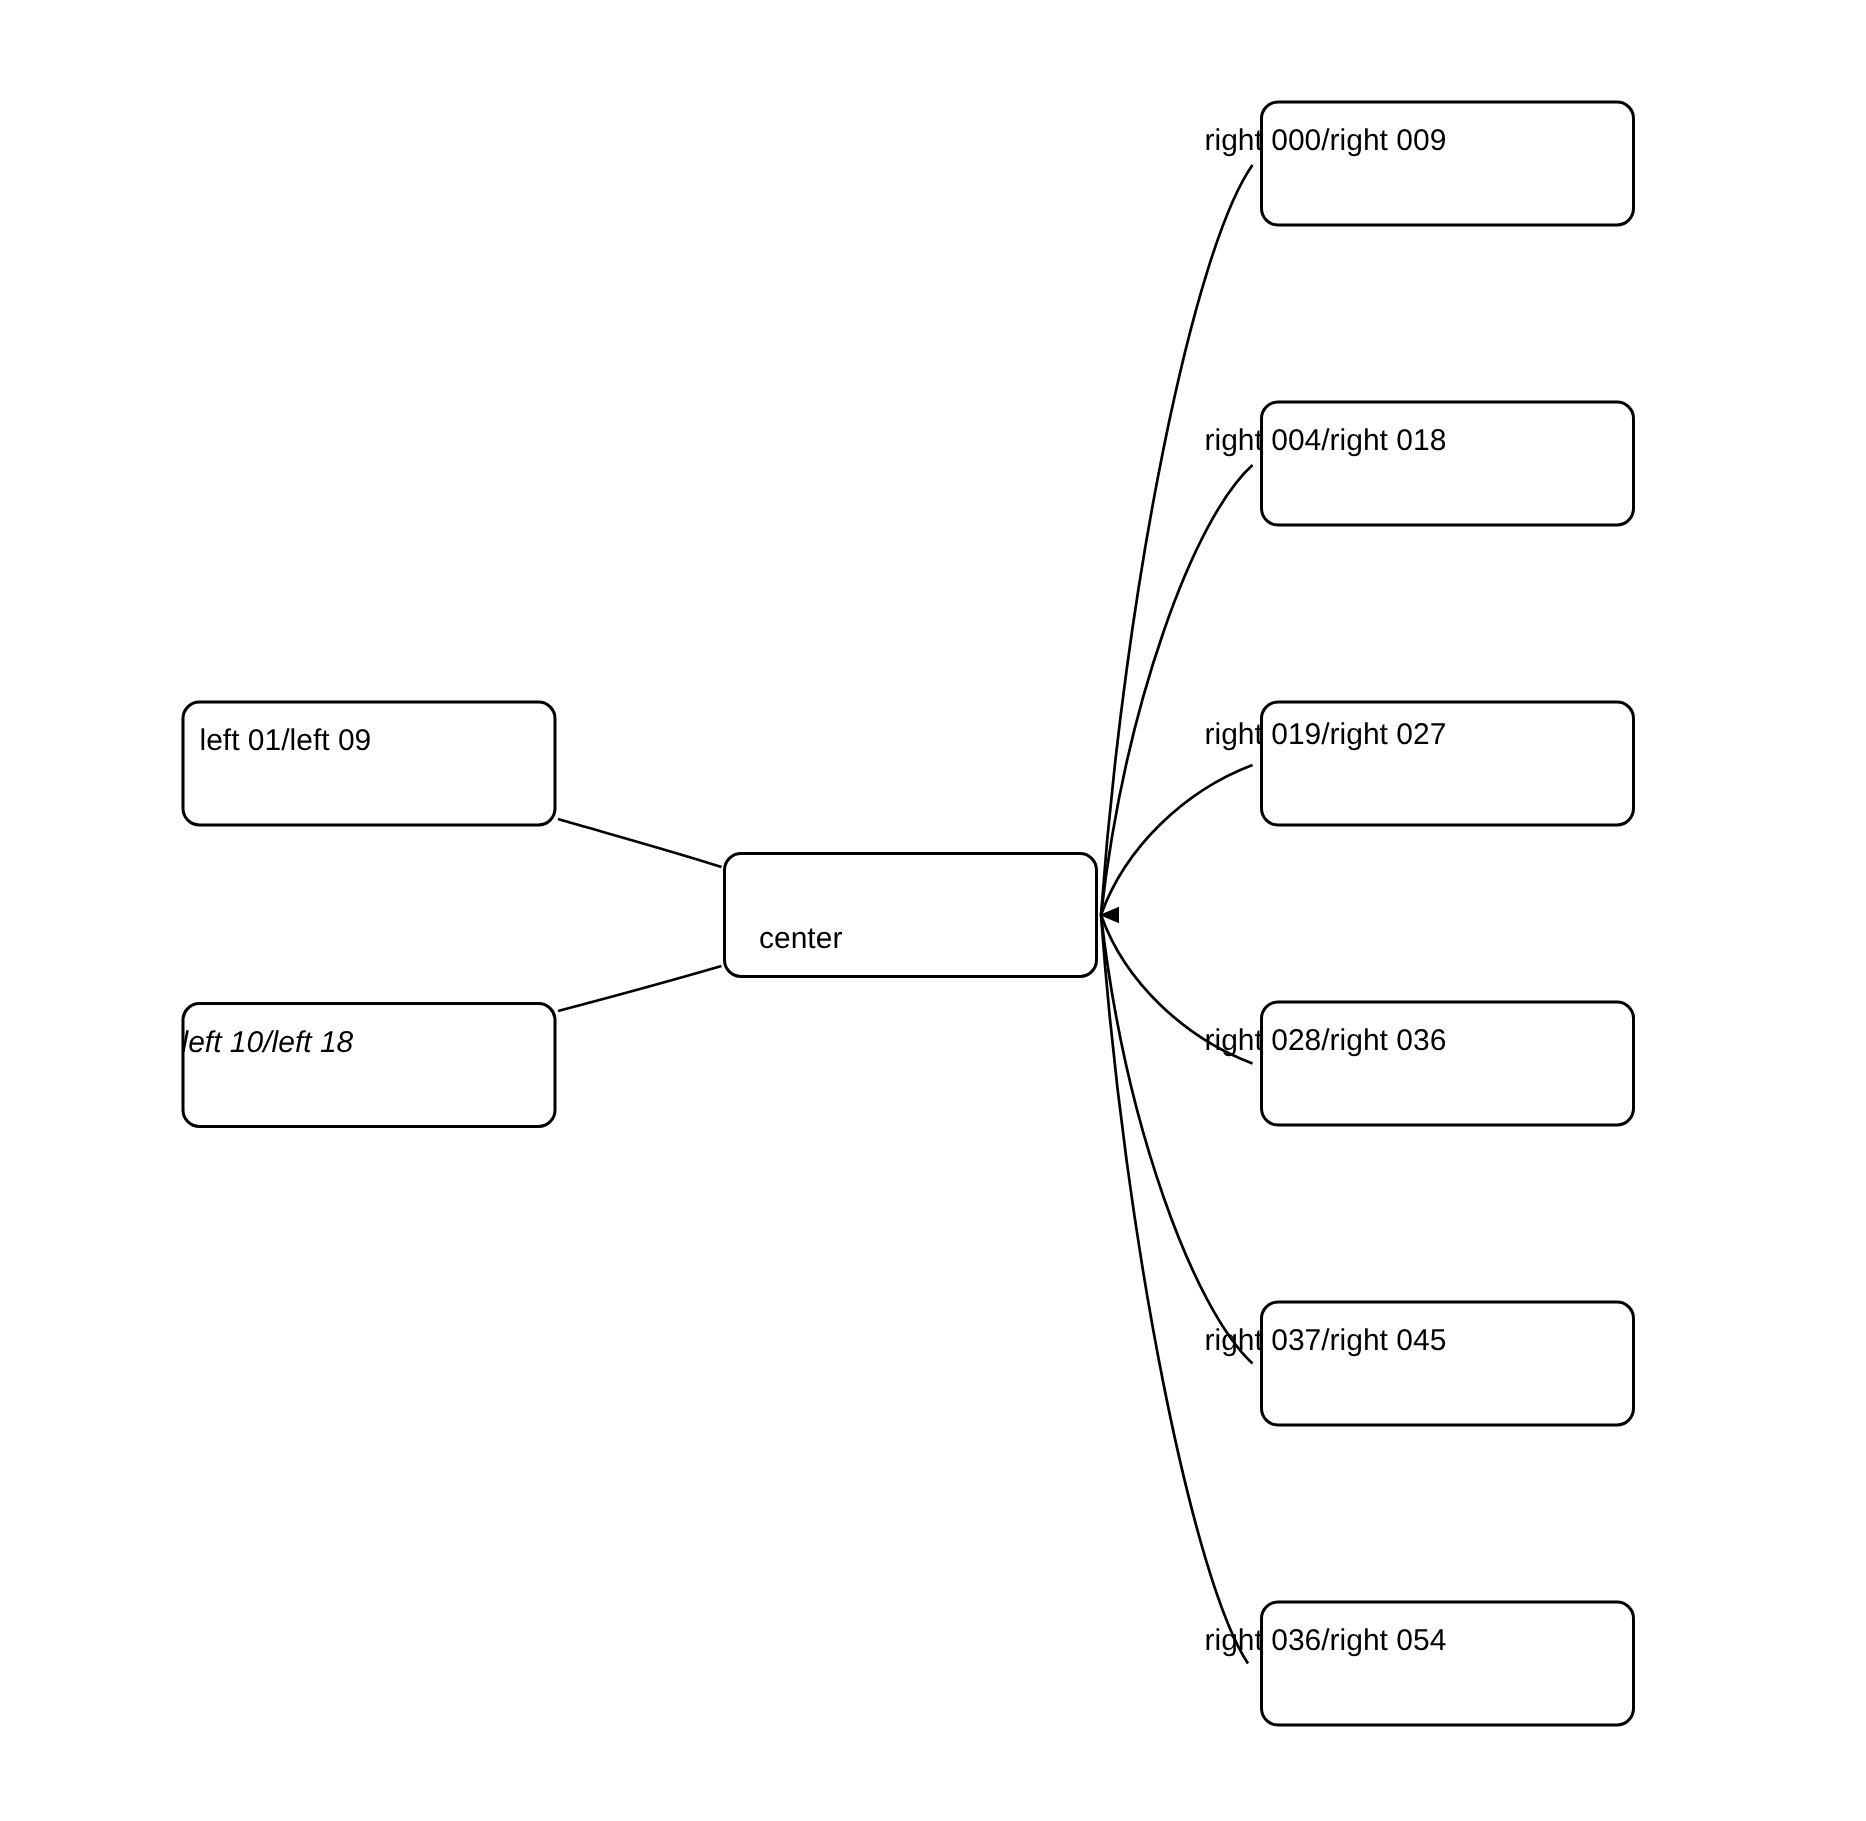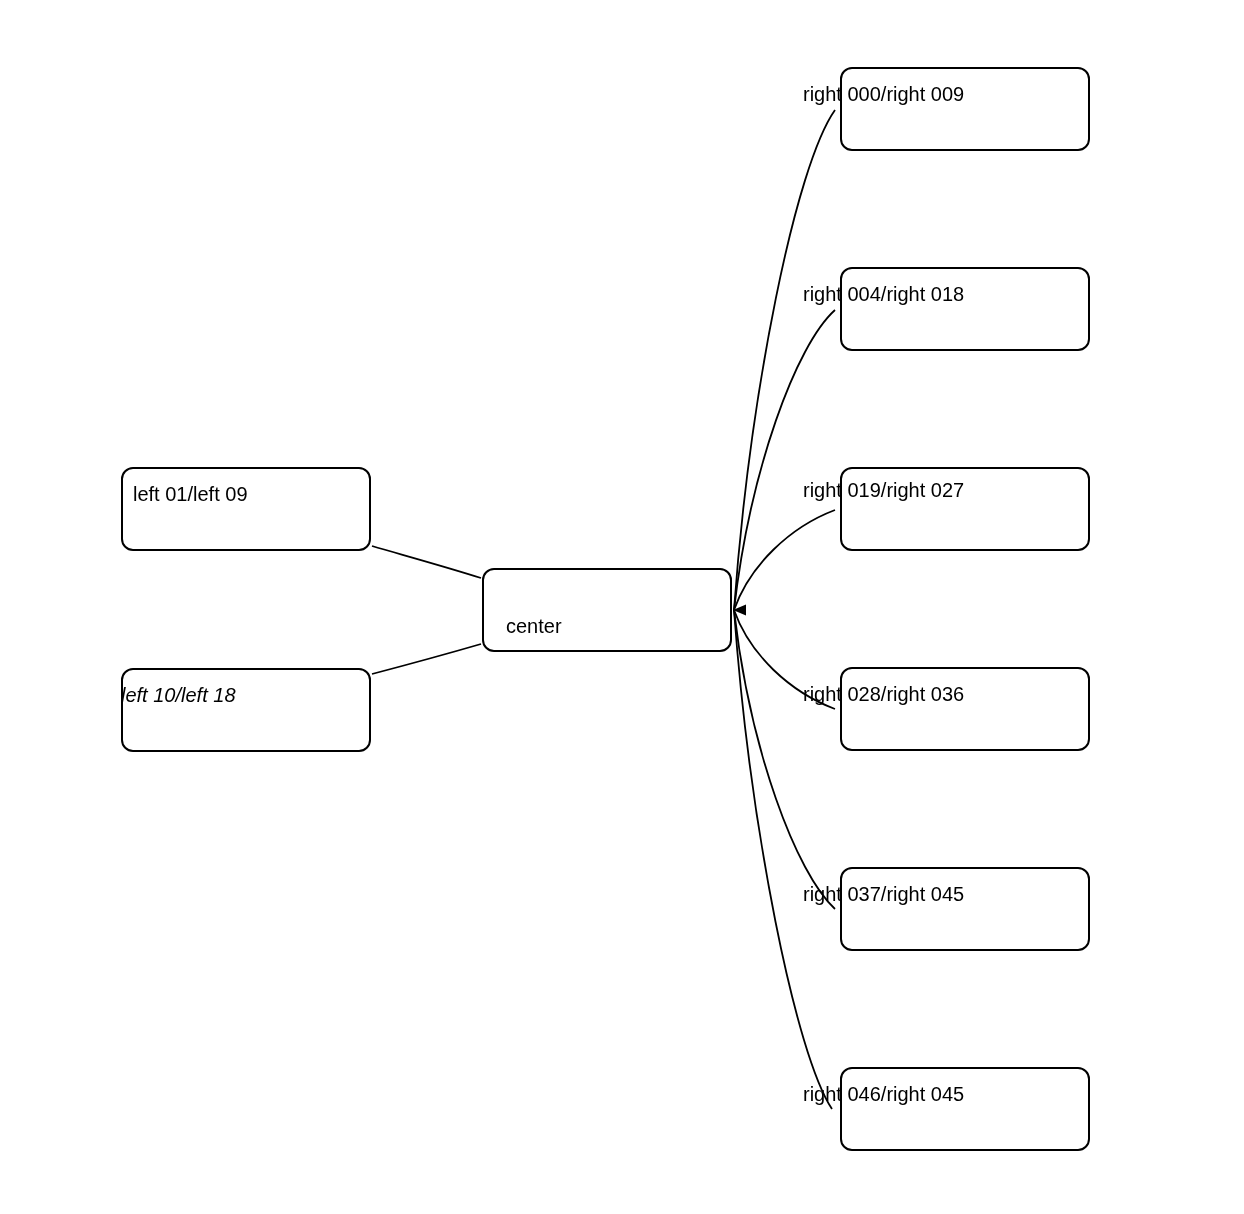--- a/index.html
+++ b/index.html
@@ -73,15 +73,15 @@
   <div class="node" style="left:840px; top:1067px;"></div>
 
   <span class="node-label" style="left:121px; top:484px;padding-left:12px;">left 01/left 09</span>
   <span class="node-label" style="left:121px; top:685px;font-style:italic;">left 10/left 18</span>
   <span class="node-label" style="left:506px; top:584px;margin-top:32px;">center</span>
   <span class="node-label" style="left:803px; top:84px;">right 000/right 009</span>
   <span class="node-label" style="left:803px; top:284px;">right 004/right 018</span>
   <span class="node-label" style="left:803px; top:480px;">right 019/right 027</span>
   <span class="node-label" style="left:803px; top:684px;">right 028/right 036</span>
   <span class="node-label" style="left:803px; top:884px;text-align:right;">right 037/right 045</span>
-  <span class="node-label" style="left:803px; top:1084px;">right 046/right 045</span>
+  <span class="node-label" style="left:803px; top:1084px;">right 036/right 054</span>
 
 </div>
 
 </body></html>

